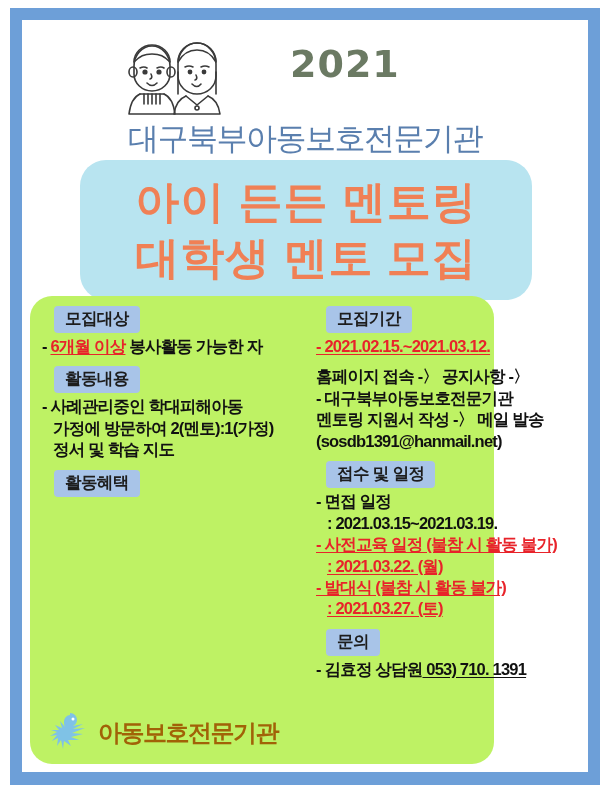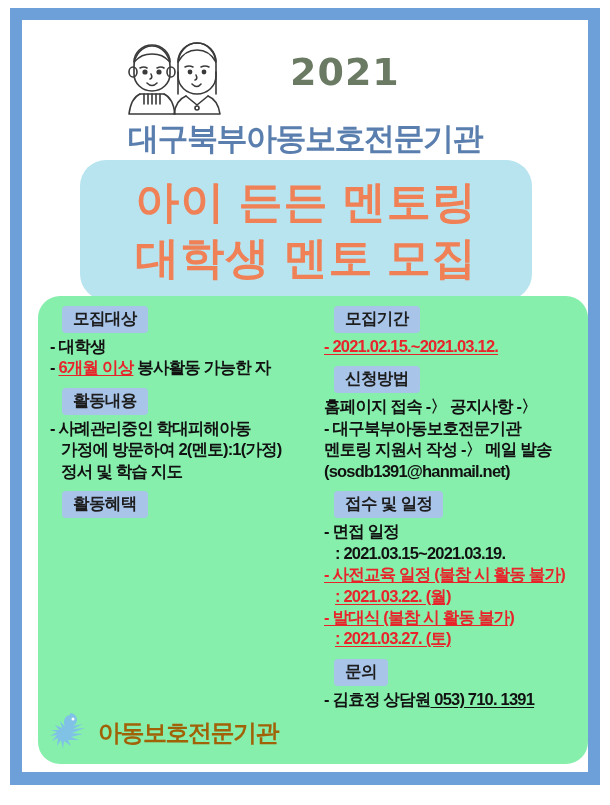--- a/index.html
+++ b/index.html
@@ -53,36 +53,36 @@
     position: absolute;
     left: 98px;
     top: 12px;
     width: 120px;
     height: 90px;
   }
 
   .year {
     position: absolute;
     left: 268px;
-    top: 30px;
+    top: 22px;
     font-size: 38px;
     font-weight: 700;
     color: #6b7a63;
     letter-spacing: 1px;
     font-family: "DejaVu Sans", sans-serif;
   }
 
   .org-name {
     position: absolute;
     left: 0;
     top: 98px;
     width: 566px;
     text-align: center;
     font-size: 31px;
-    font-weight: 700;
+    font-weight: 400;
     color: #5a7fae;
     letter-spacing: -1.5px;
     white-space: nowrap;
   }
 
   .title-box {
     position: absolute;
     left: 58px;
     top: 140px;
     width: 452px;
@@ -101,25 +101,24 @@
     letter-spacing: 1px;
     line-height: 1.28;
     white-space: nowrap;
   }
 
   
   .content-panel {
     position: absolute;
     left: 30px;
     top: 296px;
-    width: 550px;
+    width: 464px;
     height: 468px;
-    background: #86efac;
+    background: #bef264;
     border-radius: 22px;
-    margin-left: 8px;
   }
 
   .col {
     position: absolute;
     top: 10px;
     box-sizing: border-box;
   }
   .col-left  { left: 8px;   width: 272px; }
   .col-right { left: 282px; width: 262px; }
 
@@ -255,21 +254,20 @@
     </div>
   </div>
 
   <div class="content-panel">
 
     <div class="col col-left">
 
       
       <div class="sec-badge">모집대상</div>
       <ul class="sec-body">
-        <li>- 대학생</li>
         <li><span>- </span><span class="red-seg">6개월 이상</span><span> 봉사활동 가능한 자</span></li>
       </ul>
 
       
       <div class="sec-badge">활동내용</div>
       <ul class="sec-body">
         <li>- 사례관리중인 학대피해아동</li>
         <li class="indent small-line">가정에 방문하여 2(멘토):1(가정)</li>
         <li class="indent">정서 및 학습 지도</li>
       </ul>
@@ -280,21 +278,20 @@
 
     <div class="col col-right">
 
       
       <div class="sec-badge">모집기간</div>
       <ul class="sec-body">
         <li><span class="red">- 2021.02.15.~2021.03.12.</span></li>
       </ul>
 
       
-      <div class="sec-badge">신청방법</div>
       <ul class="sec-body">
         <li>홈페이지 접속 -〉 공지사항 -〉</li>
         <li>- 대구북부아동보호전문기관</li>
         <li class="small-line">멘토링 지원서 작성 -〉 메일 발송</li>
         <li>(sosdb1391@hanmail.net)</li>
       </ul>
 
       
       <div class="sec-badge">접수 및 일정</div>
       <ul class="sec-body">

